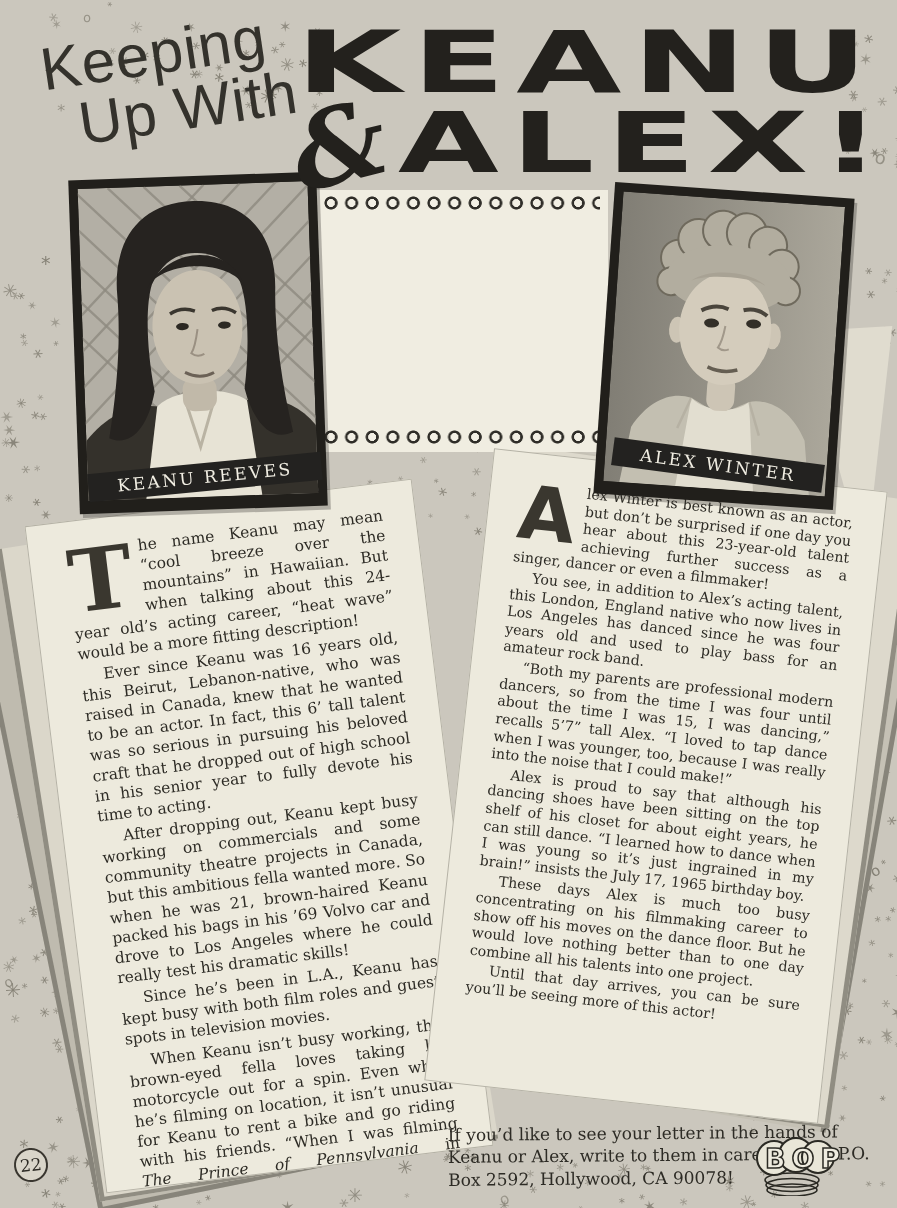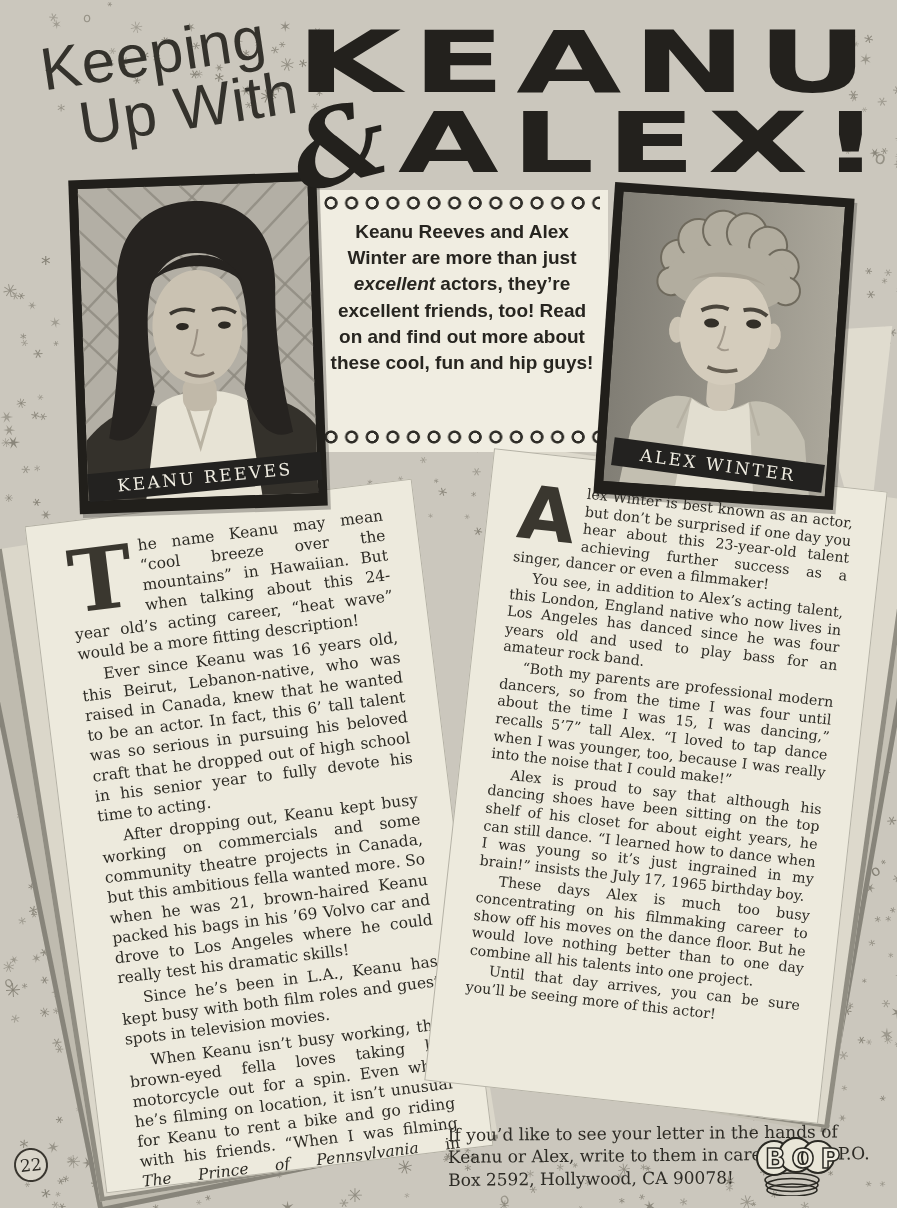--- a/index.html
+++ b/index.html
@@ -428,23 +428,20 @@
 <div class="kicker">
   <div class="l1">Keeping</div>
   <div class="l2">Up With</div>
 </div>
 <div class="t-keanu">KEANU</div>
 <div class="t-amp">&amp;</div>
 <div class="t-alex">ALEX!</div>
 
 <div class="intro-panel">
   <div class="beads"></div>
-  <div class="intro-text">
-    <span>Keanu Reeves and Alex Winter are more than just </span><span class="it">excellent</span><span> actors, they’re excellent friends, too! Read on and find out more about these cool, fun and hip guys!</span>
-  </div>
   <div class="beads bot"></div>
 </div>
 
 <div class="photo photo-keanu">
   <svg width="230" height="312" viewBox="0 0 230 312">
     <rect width="230" height="312" fill="#b3afa5"></rect>
     <path d="M-150,0 L160,310 M-114,0 L196,310 M-78,0 L232,310 M-42,0 L268,310 M-6,0 L304,310 M30,0 L340,310 M66,0 L376,310 M102,0 L412,310" stroke="#8d8a7f" stroke-width="2.4" fill="none" opacity=".8"></path>
     <path d="M378,0 L68,310 M342,0 L32,310 M306,0 L-4,310 M270,0 L-40,310 M234,0 L-76,310 M198,0 L-112,310 M162,0 L-148,310 M126,0 L-184,310" stroke="#8d8a7f" stroke-width="2.4" fill="none" opacity=".8"></path>
     <path d="M0,312 L0,252 C22,226 48,216 74,220 L84,244 L72,312 Z" fill="#34312b"></path>
     <path d="M230,312 L230,244 C212,220 186,212 160,217 L150,247 L166,312 Z" fill="#34312b"></path>

